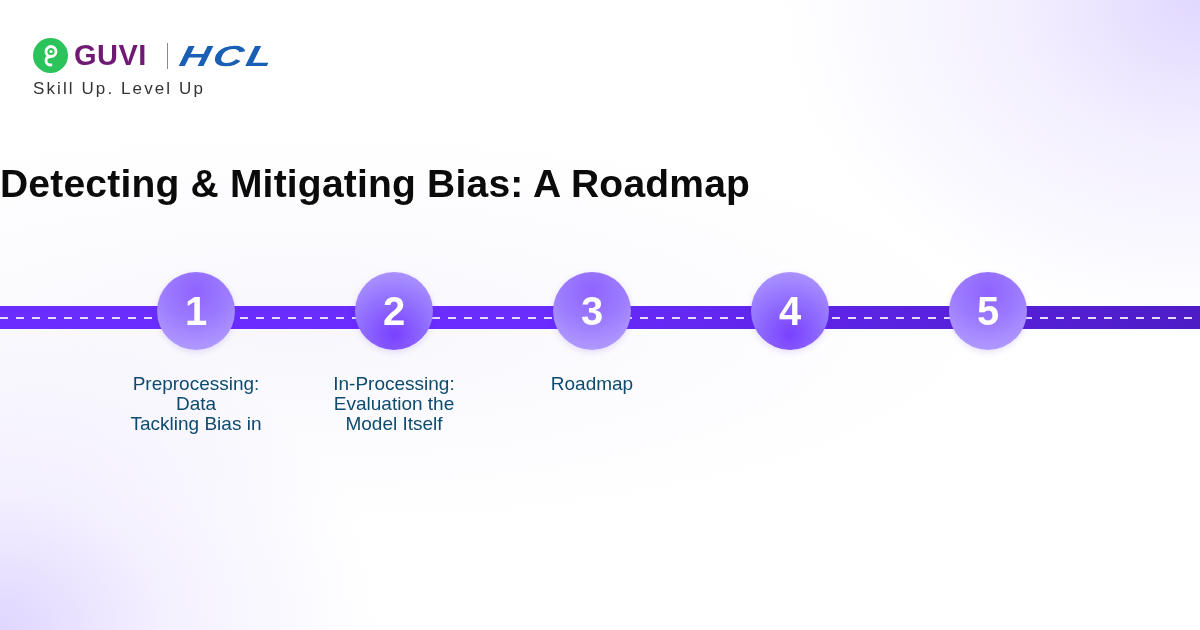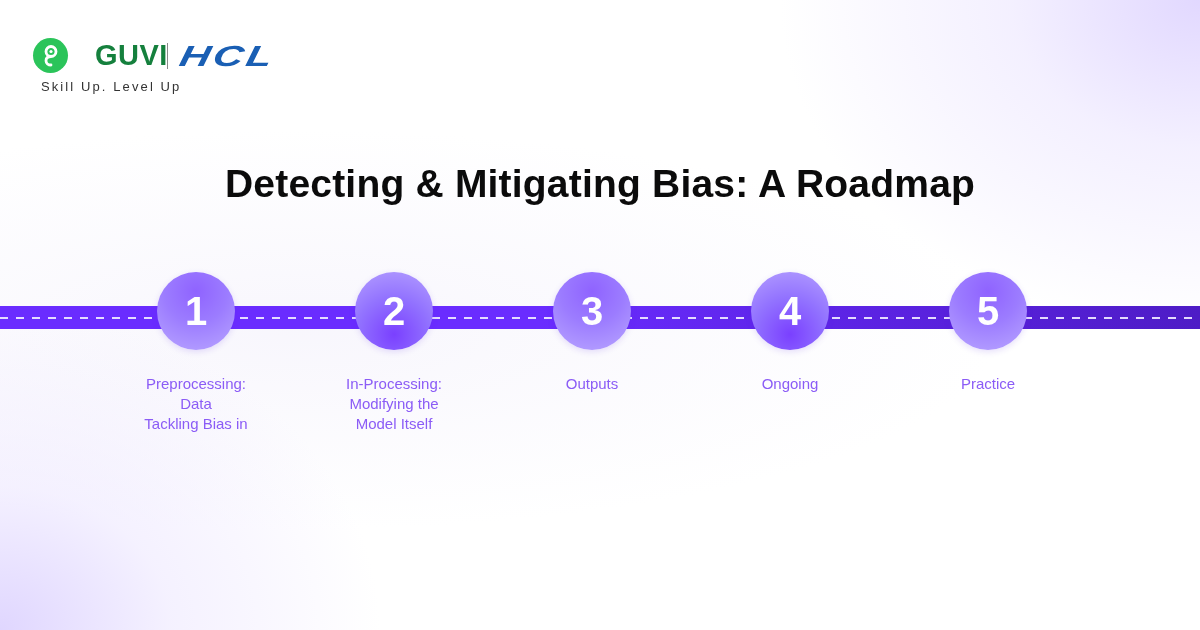--- a/index.html
+++ b/index.html
@@ -17,33 +17,33 @@
       #ffffff;
   }
   
   .logo { position: absolute; left: 33px; top: 38px; height: 60px; }
   .guvi-mark {
     position: absolute; left: 0; top: 0; width: 35px; height: 35px; border-radius: 50%;
     background: #2bc45a; display: flex; align-items: center; justify-content: center;
   }
   .guvi-text {
     position: absolute; left: 41px; top: 1px; font-size: 29px; font-weight: 700;
-    color: #15803d; letter-spacing: 0.5px; line-height: 33px; margin-left: 21px;
+    color: #701a75; letter-spacing: 0.5px; line-height: 33px;
   }
   .logo-divider { position: absolute; left: 134px; top: 5px; width: 1px; height: 26px; background: #8a8a8a; }
   .hcl {
     position: absolute; left: 147px; top: 2px; font-size: 29px; font-weight: 900; font-style: italic;
     color: #1a5fb4; letter-spacing: 2px; line-height: 33px; transform: skewX(-12deg) scaleX(1.45); transform-origin: left center;
   }
   .tagline {
-    position: absolute; left: 8px; top: 41px; font-size: 13px; color: #333; letter-spacing: 2.1px; white-space: nowrap;
+    position: absolute; left: 0px; top: 41px; font-size: 17px; color: #333; letter-spacing: 2.1px; white-space: nowrap;
   }
   
   .title {
-    position: absolute; left: 0; right: 0; top: 162px; text-align: center;
+    position: absolute; left: 0; right: 0; top: 162px; text-align: left;
     font-size: 39px; font-weight: 700; color: #0b0b0b; letter-spacing: 0.2px;
   }
   
   .band {
     position: absolute; left: 0; width: 1200px; top: 306px; height: 23px;
     background: linear-gradient(90deg, #6a2cff 0%, #6a2cff 45%, #5a22e0 75%, #4e1cc6 100%);
   }
   .band-dash {
     position: absolute; left: 0; right: 0; top: 11px; height: 2px;
     background: repeating-linear-gradient(90deg, rgba(235,228,255,0.95) 0 8px, transparent 8px 16px);
@@ -59,21 +59,21 @@
     color: #ffffff; font-size: 40px; font-weight: 700;
     box-shadow: 0 2px 6px rgba(90,40,220,0.15);
   }
   .circle.odd {
     background: radial-gradient(circle at 50% 25%, #8f63ff 0%, #9c7cff 45%, #b9a6ff 100%);
   }
   .circle.even {
     background: radial-gradient(circle at 50% 80%, #7a40ff 0%, #9272ff 50%, #b5a0ff 100%);
   }
   .label {
-    margin-top: 24px; text-align: center; font-size: 15px; line-height: 20px; color: #8b5cf6;
+    margin-top: 24px; text-align: center; font-size: 19px; line-height: 20px; color: #0c4a6e;
     width: 170px;
   }
   .label span { display: block; }
 </style>
 </head>
 <body>
 
 <div class="bg"></div>
 
 <div class="logo">
@@ -101,37 +101,35 @@
     <span>Preprocessing:</span>
     <span>Data</span>
     <span>Tackling Bias in</span>
   </div>
 </div>
 
 <div class="step" style="left:394px;">
   <div class="circle even">2</div>
   <div class="label">
     <span>In-Processing:</span>
-    <span>Modifying the</span>
+    <span>Evaluation the</span>
     <span>Model Itself</span>
   </div>
 </div>
 
 <div class="step" style="left:592px;">
   <div class="circle odd">3</div>
   <div class="label">
-    <span>Outputs</span>
+    <span>Roadmap</span>
   </div>
 </div>
 
 <div class="step" style="left:790px;">
   <div class="circle even">4</div>
   <div class="label">
-    <span>Ongoing</span>
   </div>
 </div>
 
 <div class="step" style="left:988px;">
   <div class="circle odd">5</div>
   <div class="label">
-    <span>Practice</span>
   </div>
 </div>
 
 </body></html>

